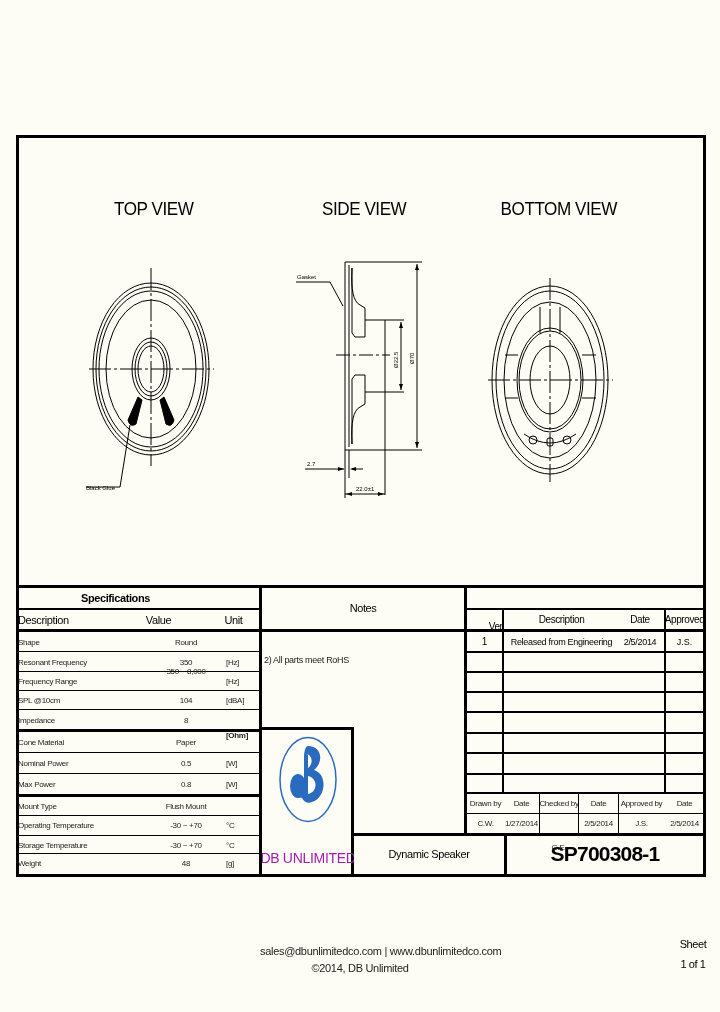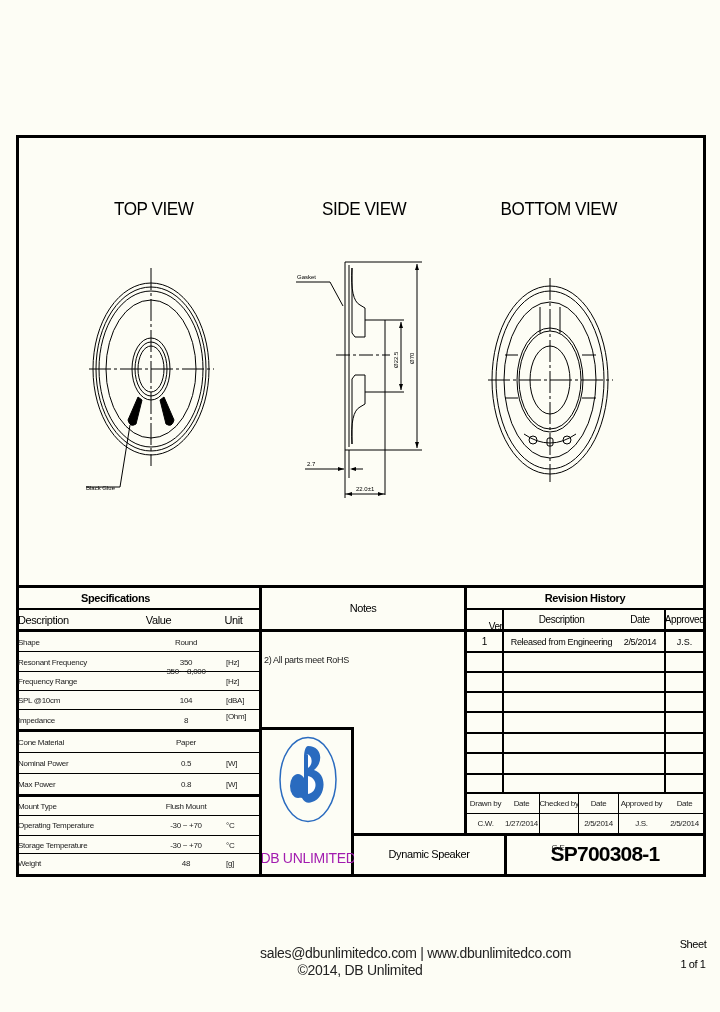--- a/index.html
+++ b/index.html
@@ -38,21 +38,21 @@
     display: flex; align-items: center;
     font-family: "Liberation Sans Narrow", "Liberation Sans", sans-serif;
   }
   .cell.c { justify-content: center; }
   .cell.l { justify-content: flex-start; padding-left: 2px; }
   .hdr { font-size: 11px; font-weight: bold; letter-spacing: -0.4px; }
   .sm { font-size: 8px; color: #222; letter-spacing: -0.3px; }
   .hline, .vline { position: absolute; background: #000; }
   .footer-text {
     position: absolute;
-    font-size: 14px; color: #222;
+    font-size: 11px; color: #222;
     letter-spacing: -0.3px;
     white-space: nowrap;
     text-align: center;
   }
   .sheet { position: absolute; font-size: 11px; text-align: center; letter-spacing: -0.4px; }
   .part-no { font-size: 21px; font-weight: bold; letter-spacing: -0.8px; }
   .logo-text { color: #a21caf; font-size: 14px; letter-spacing: -0.3px; }
 </style>
 </head>
 <body>
@@ -180,21 +180,21 @@
     <div class="hline" style="left:0; top:105px; width:243px; height:1px;"></div>
     <div>
       <div class="cell l sm" style="left:0; top:106px; width:130px; height:19px;">SPL @10cm</div>
       <div class="cell c sm" style="left:120px; top:106px; width:100px; height:19px;">104</div>
       <div class="cell l sm" style="left:208px; top:106px; width:35px; height:19px;">[dBA]</div>
     </div>
     <div class="hline" style="left:0; top:124px; width:243px; height:1px;"></div>
     <div>
       <div class="cell l sm" style="left:0; top:125px; width:130px; height:20px;">Impedance</div>
       <div class="cell c sm" style="left:120px; top:125px; width:100px; height:20px;">8</div>
-      <div class="cell l sm" style="left:208px; top:121px; width:35px; height:20px;">[Ohm]</div>
+      <div class="cell l sm" style="left:208px; top:140px; width:35px; height:20px;font-weight:bold;">[Ohm]</div>
     </div>
     <div class="hline" style="left:0; top:144px; width:243px; height:3px;"></div>
 
     <div>
       <div class="cell l sm" style="left:0; top:147px; width:130px; height:20px;">Cone Material</div>
       <div class="cell c sm" style="left:120px; top:147px; width:100px; height:20px;">Paper</div>
       <div class="cell l sm" style="left:208px; top:147px; width:35px; height:20px;"></div>
     </div>
     <div class="hline" style="left:0; top:167px; width:243px; height:1px;"></div>
     <div>
@@ -249,21 +249,20 @@
       <path d="M28 18 C34 18 36 28 30 32 L30 18 Z" fill="#fff"></path>
       <path d="M30 40 C40 42 40 56 30 58 Z" fill="#fff"></path>
     </svg>
   </div>
   <div class="cell c logo-text" style="left:246px; top:262px; width:92px; height:22px;">DB UNLIMITED</div>
 
   <div class="hline" style="left:338px; top:248px; width:350px; height:3px;"></div>
   <div class="cell c" style="left:338px; top:251px; width:150px; height:36px; font-size:11px; letter-spacing:-0.4px;">Dynamic Speaker</div>
   <div class="cell c part-no" style="left:491px; top:251px; width:196px; height:36px;">SP700308-1</div>
 
-  <div class="cell c hdr" style="left:451px; top:2px; width:236px; height:22px;">Revision History</div>
   <div class="hline" style="left:451px; top:23px; width:236px; height:2px;"></div>
   <div class="vline" style="left:486px; top:23px; width:2px; height:185px;"></div>
   <div class="vline" style="left:648px; top:23px; width:2px; height:185px;"></div>
   <div class="cell c hdr" style="left:451px; top:29px; width:35px; height:25px; font-weight:normal; font-size:10px;padding-left:37px;">Version</div>
   <div class="cell c hdr" style="left:488px; top:25px; width:115px; height:19px; font-weight:normal; font-size:10px;">Description</div>
   <div class="cell c hdr" style="left:600px; top:25px; width:48px; height:19px; font-weight:normal; font-size:10px;">Date</div>
   <div class="cell c hdr" style="left:650px; top:25px; width:37px; height:19px; font-weight:normal; font-size:10px;">Approved</div>
   <div class="hline" style="left:451px; top:44px; width:236px; height:3px;"></div>
 
   <div>

